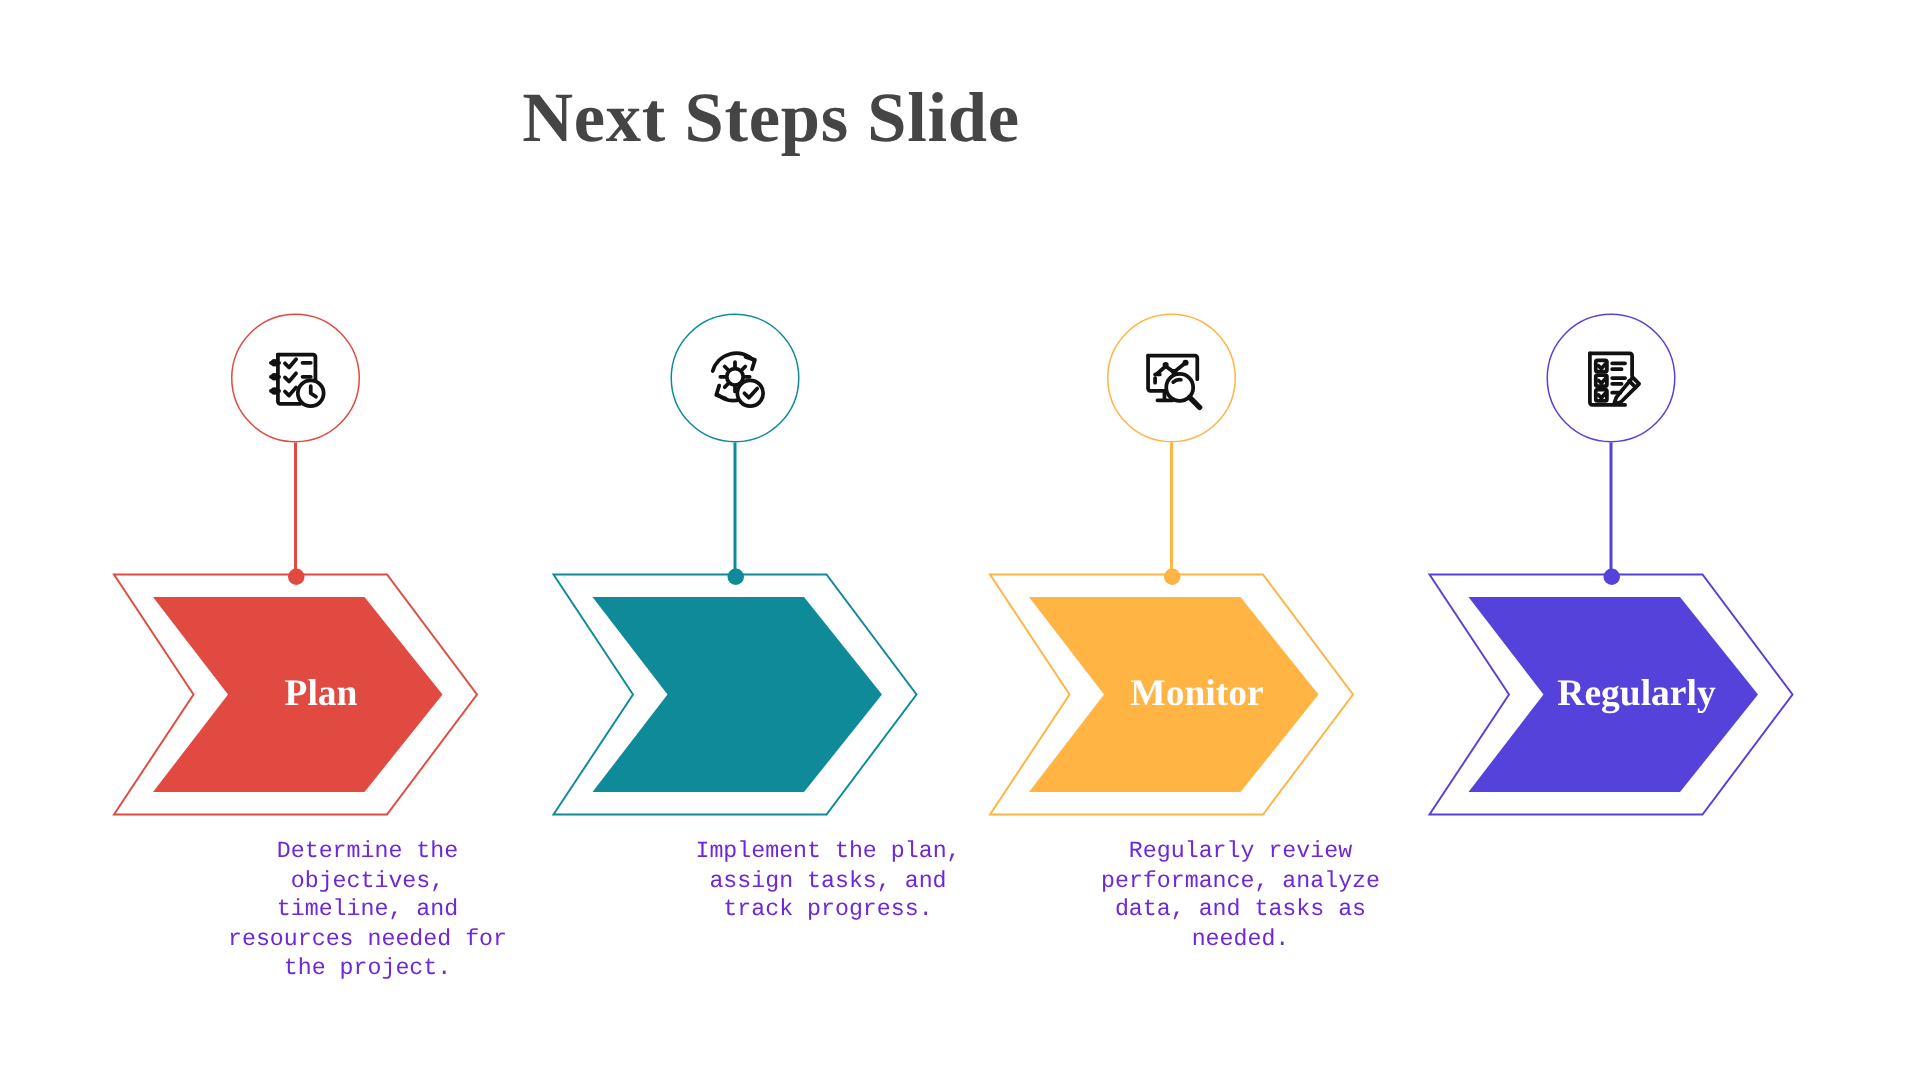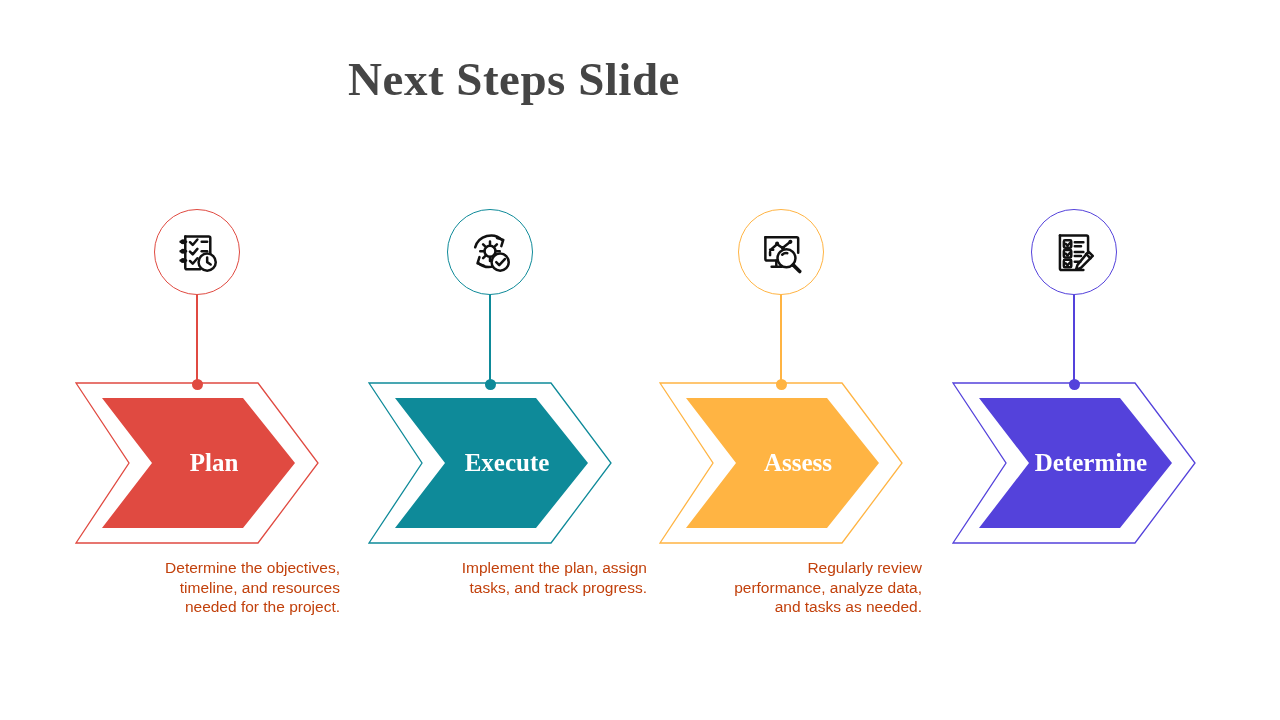--- a/index.html
+++ b/index.html
@@ -137,25 +137,25 @@
     color: #ffffff;
     margin-left: 34px;
     white-space: nowrap;
   }
 
   
   .caption {
     position: absolute;
     top: 558px;
     width: 190px;
-    font-family: Liberation Sans, sans-serif;
+    font-family: Liberation Mono, monospace;
     font-size: 15.5px;
     line-height: 19.5px;
-    color: #c2410c;
-    text-align: right;
+    color: #6d28d9;
+    text-align: center;
   }
 </style>
 </head>
 <body style="background: rgb(255, 255, 255);">
 
 <div id="slide">
 
   <div id="slide-title" style="color: rgb(69, 69, 69);">Next Steps Slide</div>
 
   <div class="step" id="step-0" style="left: 47px; --accent: #E04A41;">
@@ -213,23 +213,20 @@
     </div>
     <div class="connector-line"></div>
     <div class="connector-dot"></div>
 
     <div class="chevron-wrap">
       <svg viewBox="0 0 248 170" preserveAspectRatio="none">
         <path class="chev-outline" d="M3 5 L185 5 L245 85 L185 165 L3 165 L56 85 Z"></path>
         <path class="chev-fill" d="M29 20 L170 20 L222 85 L170 150 L29 150 L79 85 Z"></path>
       </svg>
     </div>
-    <div class="chevron-label">
-      <span>Execute</span>
-    </div>
 
     <div class="caption" style="left:117px;">Implement the plan, assign tasks, and track progress.</div>
   </div>
 
   <div class="step" id="step-2" style="left: 631px; --accent: #FFB443;">
     <div class="icon-circle">
       <span>
         <svg viewBox="0 0 64 64" fill="none" stroke="#111" stroke-width="3.2" stroke-linecap="round" stroke-linejoin="round">
           <path d="M12 13 H52 a2 2 0 0 1 2 2 V33"></path>
           <path d="M12 13 V41 a2 2 0 0 0 2 2 H30"></path>
@@ -248,21 +245,21 @@
     <div class="connector-line"></div>
     <div class="connector-dot"></div>
 
     <div class="chevron-wrap">
       <svg viewBox="0 0 248 170" preserveAspectRatio="none">
         <path class="chev-outline" d="M3 5 L185 5 L245 85 L185 165 L3 165 L56 85 Z"></path>
         <path class="chev-fill" d="M29 20 L170 20 L222 85 L170 150 L29 150 L79 85 Z"></path>
       </svg>
     </div>
     <div class="chevron-label">
-      <span>Assess</span>
+      <span>Monitor</span>
     </div>
 
     <div class="caption" style="left:101px;">Regularly review performance, analyze data, and tasks as needed.</div>
   </div>
 
   <div class="step" id="step-3" style="left: 924px; --accent: #5442DB;">
     <div class="icon-circle">
       <span>
         <svg viewBox="0 0 64 64" fill="none" stroke="#111" stroke-width="3.2" stroke-linecap="round" stroke-linejoin="round">
           <path d="M14 11 H48 a2 2 0 0 1 2 2 V30"></path>
@@ -284,18 +281,18 @@
     <div class="connector-line"></div>
     <div class="connector-dot"></div>
 
     <div class="chevron-wrap">
       <svg viewBox="0 0 248 170" preserveAspectRatio="none">
         <path class="chev-outline" d="M3 5 L185 5 L245 85 L185 165 L3 165 L56 85 Z"></path>
         <path class="chev-fill" d="M29 20 L170 20 L222 85 L170 150 L29 150 L79 85 Z"></path>
       </svg>
     </div>
     <div class="chevron-label">
-      <span>Determine</span>
+      <span>Regularly</span>
     </div>
 
   </div>
 
 </div>
 
 </body></html>

